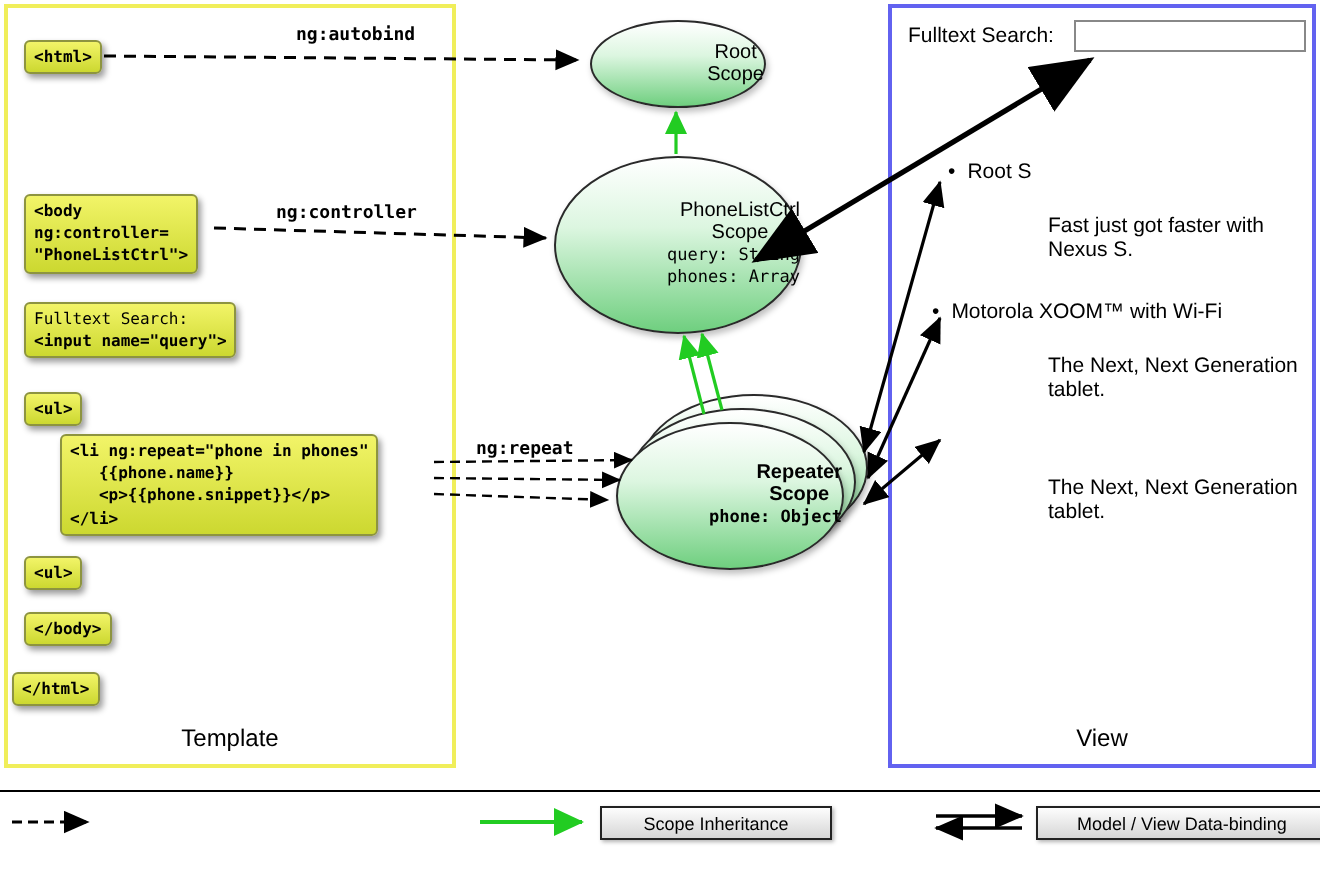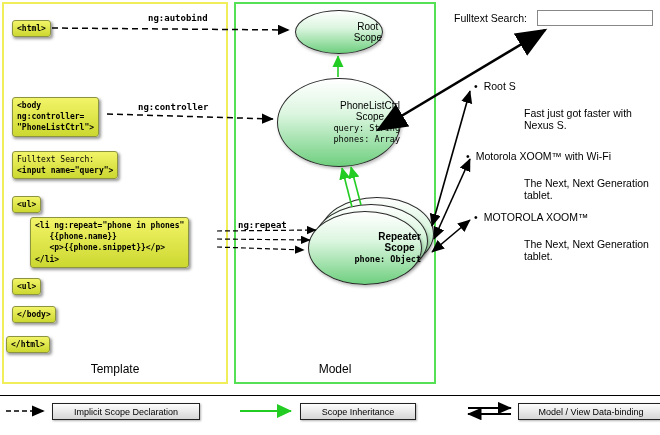--- a/index.html
+++ b/index.html
@@ -63,22 +63,22 @@
              pointer-events:none;}
 </style>
 </head>
 <body>
 
 <div class="canvas">
 
   <div class="col col-template">
     <div class="col-label">Template</div>
   </div>
-  <div class="col col-model">
-    <div class="col-label">Model</div>
+  <div class="col col-view">
+    <div class="col-label">View</div>
   </div>
 
   <div class="code" style="left:12px;top:20px;">&lt;html&gt;</div>
   <div class="code" style="left:12px;top:97px;">&lt;body
 ng:controller=
 "PhoneListCtrl"&gt;</div>
   <div class="code" style="left:12px;top:151px;"><span class="plain">Fulltext Search:</span><span class="boldline">&lt;input name="query"&gt;</span></div>
   <div class="code" style="left:12px;top:196px;">&lt;ul&gt;</div>
   <div class="code" style="left:30px;top:217px;">&lt;li ng:repeat="phone in phones"
    {{phone.name}}
@@ -114,25 +114,23 @@
 
   <div class="search-row">Fulltext Search:</div>
   <input class="search-input" value="" style="">
 
   <div class="v-item" style="left:474px;top:80px;"><span class="v-bullet">•</span><span>Root S</span></div>
   <div class="v-desc" style="left:488px;top:107px;">Fast just got faster with Nexus S.</div>
 
   <div class="v-item" style="left:466px;top:150px;"><span class="v-bullet">•</span><span>Motorola XOOM™ with Wi-Fi</span></div>
   <div class="v-desc" style="left:488px;top:177px;">The Next, Next Generation tablet.</div>
 
-  <div class="v-item" style="left:474px;top:211px;"><span class="v-bullet">•</span><span>MOTOROLA XOOM™</span></div>
   <div class="v-desc" style="left:488px;top:238px;">The Next, Next Generation tablet.</div>
 
   <div class="legend-rule"></div>
-  <div class="legend-box lb-implicit">Implicit Scope Declaration</div>
   <div class="legend-box lb-inherit">Scope Inheritance</div>
   <div class="legend-box lb-binding">Model / View Data-binding</div>
 
   <svg class="arrows" viewBox="0 0 660 435">
     <defs>
       <marker id="mA" markerWidth="10" markerHeight="8" refX="7.5" refY="3.5" orient="auto-start-reverse">
         <path d="M0,0 L8,3.5 L0,7 z" fill="#000"></path>
       </marker>
       <marker id="mBig" markerWidth="13" markerHeight="11" refX="11" refY="5" orient="auto-start-reverse">
         <path d="M0,0 L12,5 L0,10 z" fill="#000"></path>

